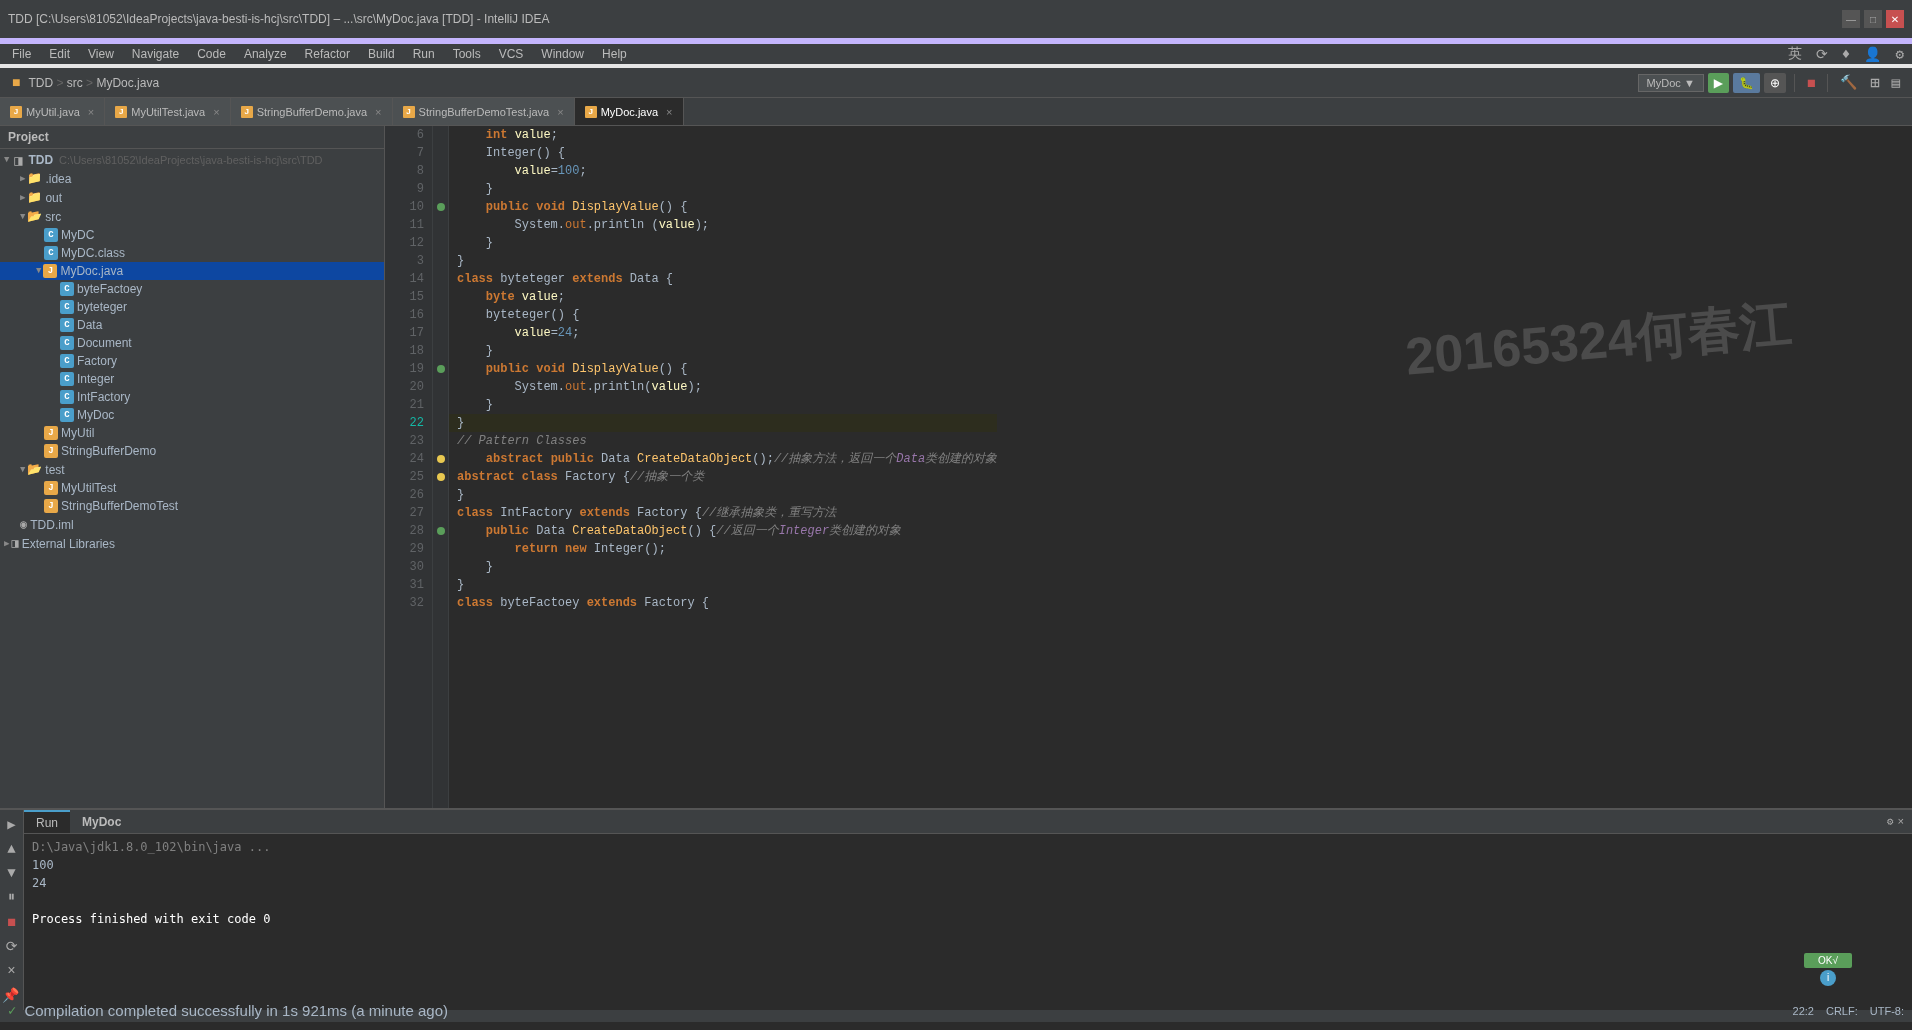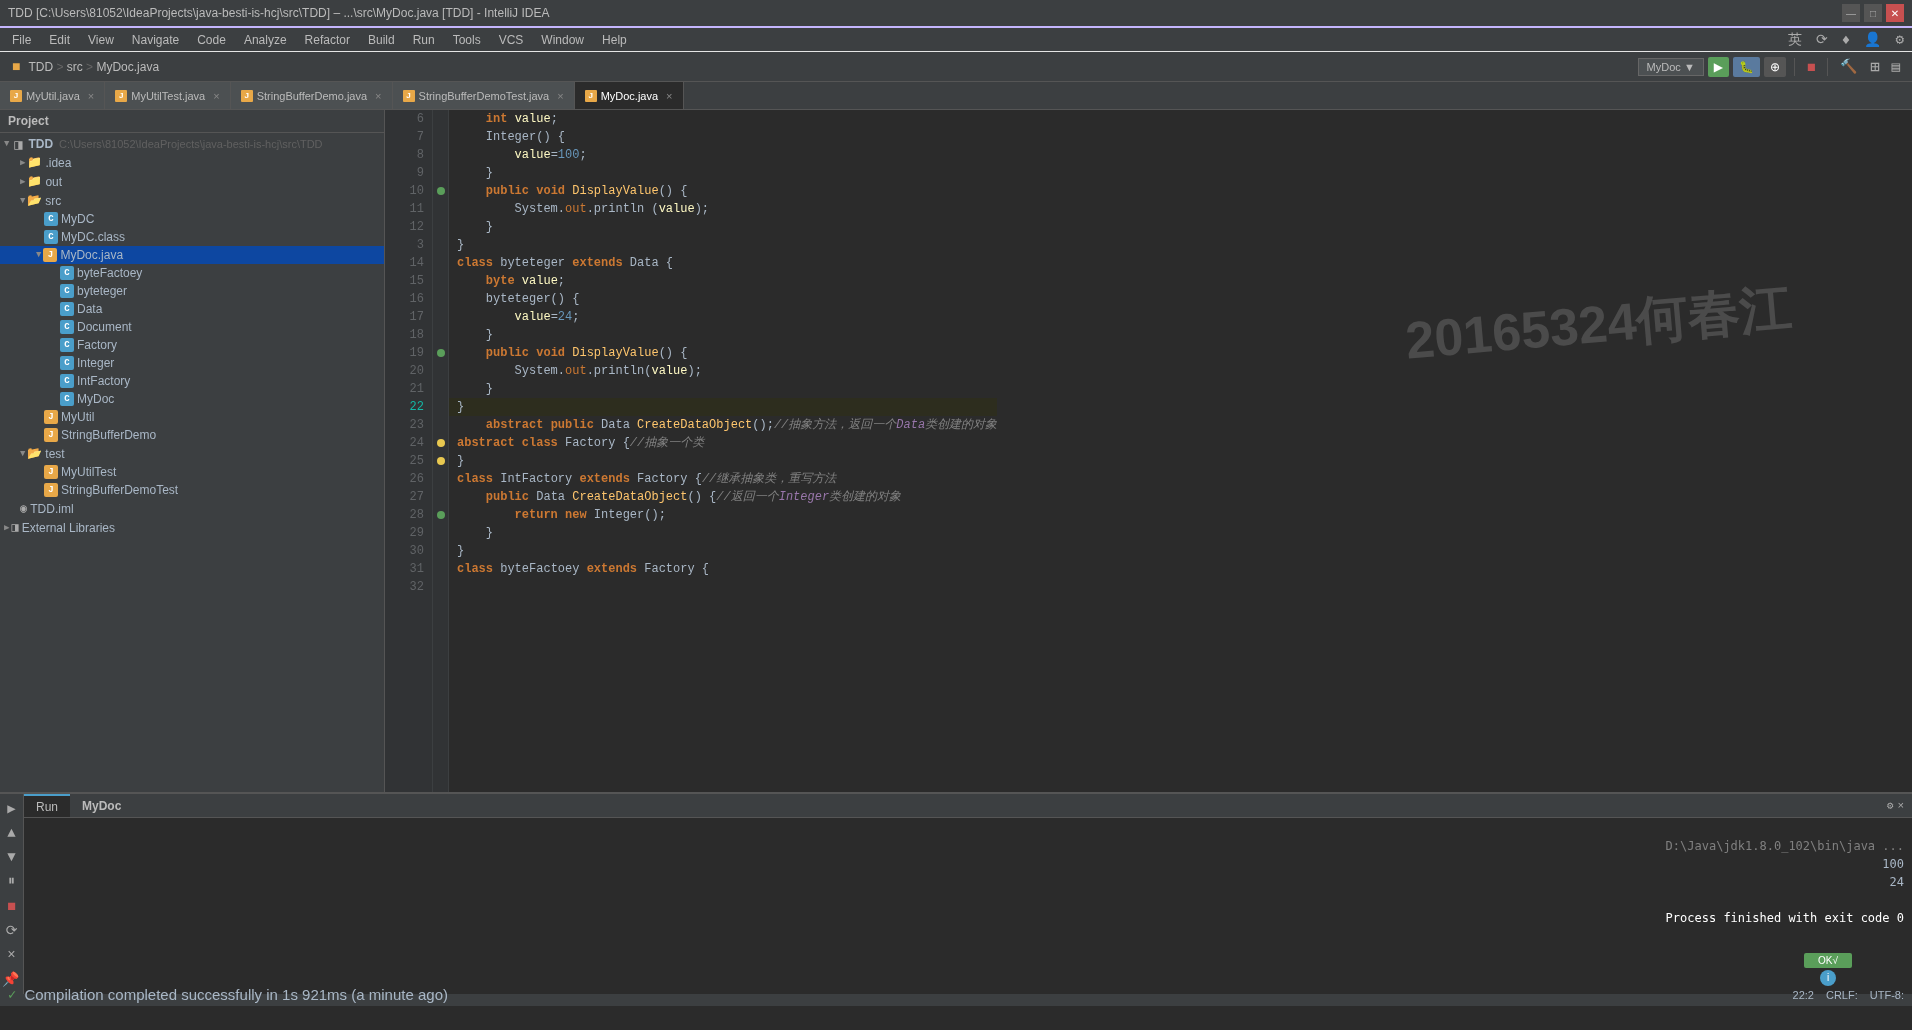--- a/index.html
+++ b/index.html
@@ -1,24 +1,24 @@
 <!DOCTYPE html>
 <html><head>
   <meta charset="utf-8">
   <style>
     * { margin: 0; padding: 0; box-sizing: border-box; }
     body { font-family: 'Consolas', 'Courier New', monospace; font-size: 12px; background: #2b2b2b; color: #a9b7c6; overflow: hidden; width: 1912px; height: 1030px; }
     
     
-    #title-bar { background: #3c3f41; height: 28px; display: flex; align-items: center; justify-content: space-between; padding: 0 8px; border-bottom: 2px solid #c4b5fd; }
+    #title-bar { background: #3c3f41; height: 44px; display: flex; align-items: center; justify-content: space-between; padding: 0 8px; border-bottom: 6px solid #c4b5fd; }
     #window-controls { display: flex; gap: 4px; }
     .win-btn { width: 18px; height: 18px; background: #555; border: none; color: #aaa; cursor: pointer; font-size: 10px; display: flex; align-items: center; justify-content: center; font-family: Arial; }
     
     
-    #menu-bar { background: #3c3f41; height: 24px; display: flex; align-items: center; padding: 0 4px; border-bottom: 1px solid #e5e5e5; gap: 2px; }
+    #menu-bar { background: #3c3f41; height: 24px; display: flex; align-items: center; padding: 0 4px; border-bottom: 4px solid #e5e5e5; gap: 2px; }
     .menu-item { color: #bbbbbb; font-size: 12px; font-family: Arial, sans-serif; padding: 2px 8px; cursor: pointer; }
     #menu-right { margin-left: auto; display: flex; align-items: center; gap: 6px; }
     .menu-icon-btn { color: #aaa; font-size: 14px; cursor: pointer; padding: 2px 4px; }
     
     
     #toolbar { background: #3c3f41; height: 30px; display: flex; align-items: center; padding: 0 8px; border-bottom: 1px solid #555; gap: 4px; }
     .toolbar-icon { color: #aaa; font-size: 14px; cursor: pointer; padding: 2px 4px; }
     .toolbar-separator { width: 1px; height: 18px; background: #555; margin: 0 4px; }
     .toolbar-right { margin-left: auto; display: flex; align-items: center; gap: 4px; }
     .project-selector { background: #4c5052; color: #bbb; border: 1px solid #666; padding: 2px 8px; font-size: 11px; cursor: pointer; font-family: Arial; }
@@ -72,21 +72,21 @@
     .italic-var { color: #9876aa; font-style: italic; }
     
     
     #watermark { position: absolute; top: 180px; right: 120px; color: rgba(150, 150, 150, 0.3); font-size: 52px; font-weight: bold; font-family: Arial, sans-serif; white-space: nowrap; transform: rotate(-5deg); pointer-events: none; z-index: 10; }
     
     
     #bottom-panel { height: 190px; border-top: 2px solid #555; display: flex; flex-direction: column; }
     #bottom-tabs { background: #3c3f41; height: 24px; display: flex; align-items: center; border-bottom: 1px solid #555; }
     .bottom-tab { color: #bbb; font-size: 12px; font-family: Arial; padding: 2px 12px; cursor: pointer; height: 100%; display: flex; align-items: center; }
     .bottom-tab.active { background: #2b2b2b; border-top: 2px solid #4a9eca; }
-    #run-content { background: #2b2b2b; flex: 1; padding: 19px 8px; overflow-y: auto; text-align: right; }
+    #run-content { background: #2b2b2b; flex: 1; padding: 4px 8px; overflow-y: auto; }
     .run-line { color: #a9b7c6; font-size: 12px; line-height: 18px; font-family: 'Consolas', monospace; }
     .run-cmd { color: #808080; }
     .run-output { color: #a9b7c6; }
     .run-success { color: #ffffff; }
     #run-side-toolbar { width: 24px; background: #3c3f41; border-right: 1px solid #555; display: flex; flex-direction: column; align-items: center; padding: 4px 0; gap: 4px; }
     .side-btn { color: #aaa; font-size: 14px; cursor: pointer; padding: 2px; }
     #run-main { flex: 1; display: flex; flex-direction: column; }
     
     
     #status-bar { background: #3c3f41; height: 24px; display: flex; align-items: center; padding: 0 8px; border-top: 1px solid #555; }
@@ -407,20 +407,21 @@
           <div class="code-line">}</div>
           <div class="code-line"><span class="kw">class</span> byteteger <span class="kw">extends</span> Data {</div>
           <div class="code-line">    <span class="kw">byte</span> <span class="var">value</span>;</div>
           <div class="code-line">    byteteger() {</div>
           <div class="code-line">        <span class="var">value</span>=<span class="num">24</span>;</div>
           <div class="code-line">    }</div>
           <div class="code-line">    <span class="kw">public</span> <span class="kw">void</span> <span class="fn">DisplayValue</span>() {</div>
           <div class="code-line">        System.<span class="kw2">out</span>.println(<span class="var">value</span>);</div>
           <div class="code-line">    }</div>
           <div class="code-line current">}</div>
+          <div class="code-line"><span class="comment">// Pattern Classes</span></div>
           <div class="code-line">    <span class="kw">abstract</span> <span class="kw">public</span> Data <span class="fn">CreateDataObject</span>();<span class="comment">//抽象方法，返回一个<span class="italic-var">Data</span>类创建的对象</span></div>
           <div class="code-line"><span class="kw">abstract</span> <span class="kw">class</span> Factory {<span class="comment">//抽象一个类</span></div>
           <div class="code-line">}</div>
           <div class="code-line"><span class="kw">class</span> IntFactory <span class="kw">extends</span> Factory {<span class="comment">//继承抽象类，重写方法</span></div>
           <div class="code-line">    <span class="kw">public</span> Data <span class="fn">CreateDataObject</span>() {<span class="comment">//返回一个<span class="italic-var">Integer</span>类创建的对象</span></div>
           <div class="code-line">        <span class="kw">return</span> <span class="kw">new</span> Integer();</div>
           <div class="code-line">    }</div>
           <div class="code-line">}</div>
           <div class="code-line"><span class="kw">class</span> byteFactoey <span class="kw">extends</span> Factory {</div>
         </div>

